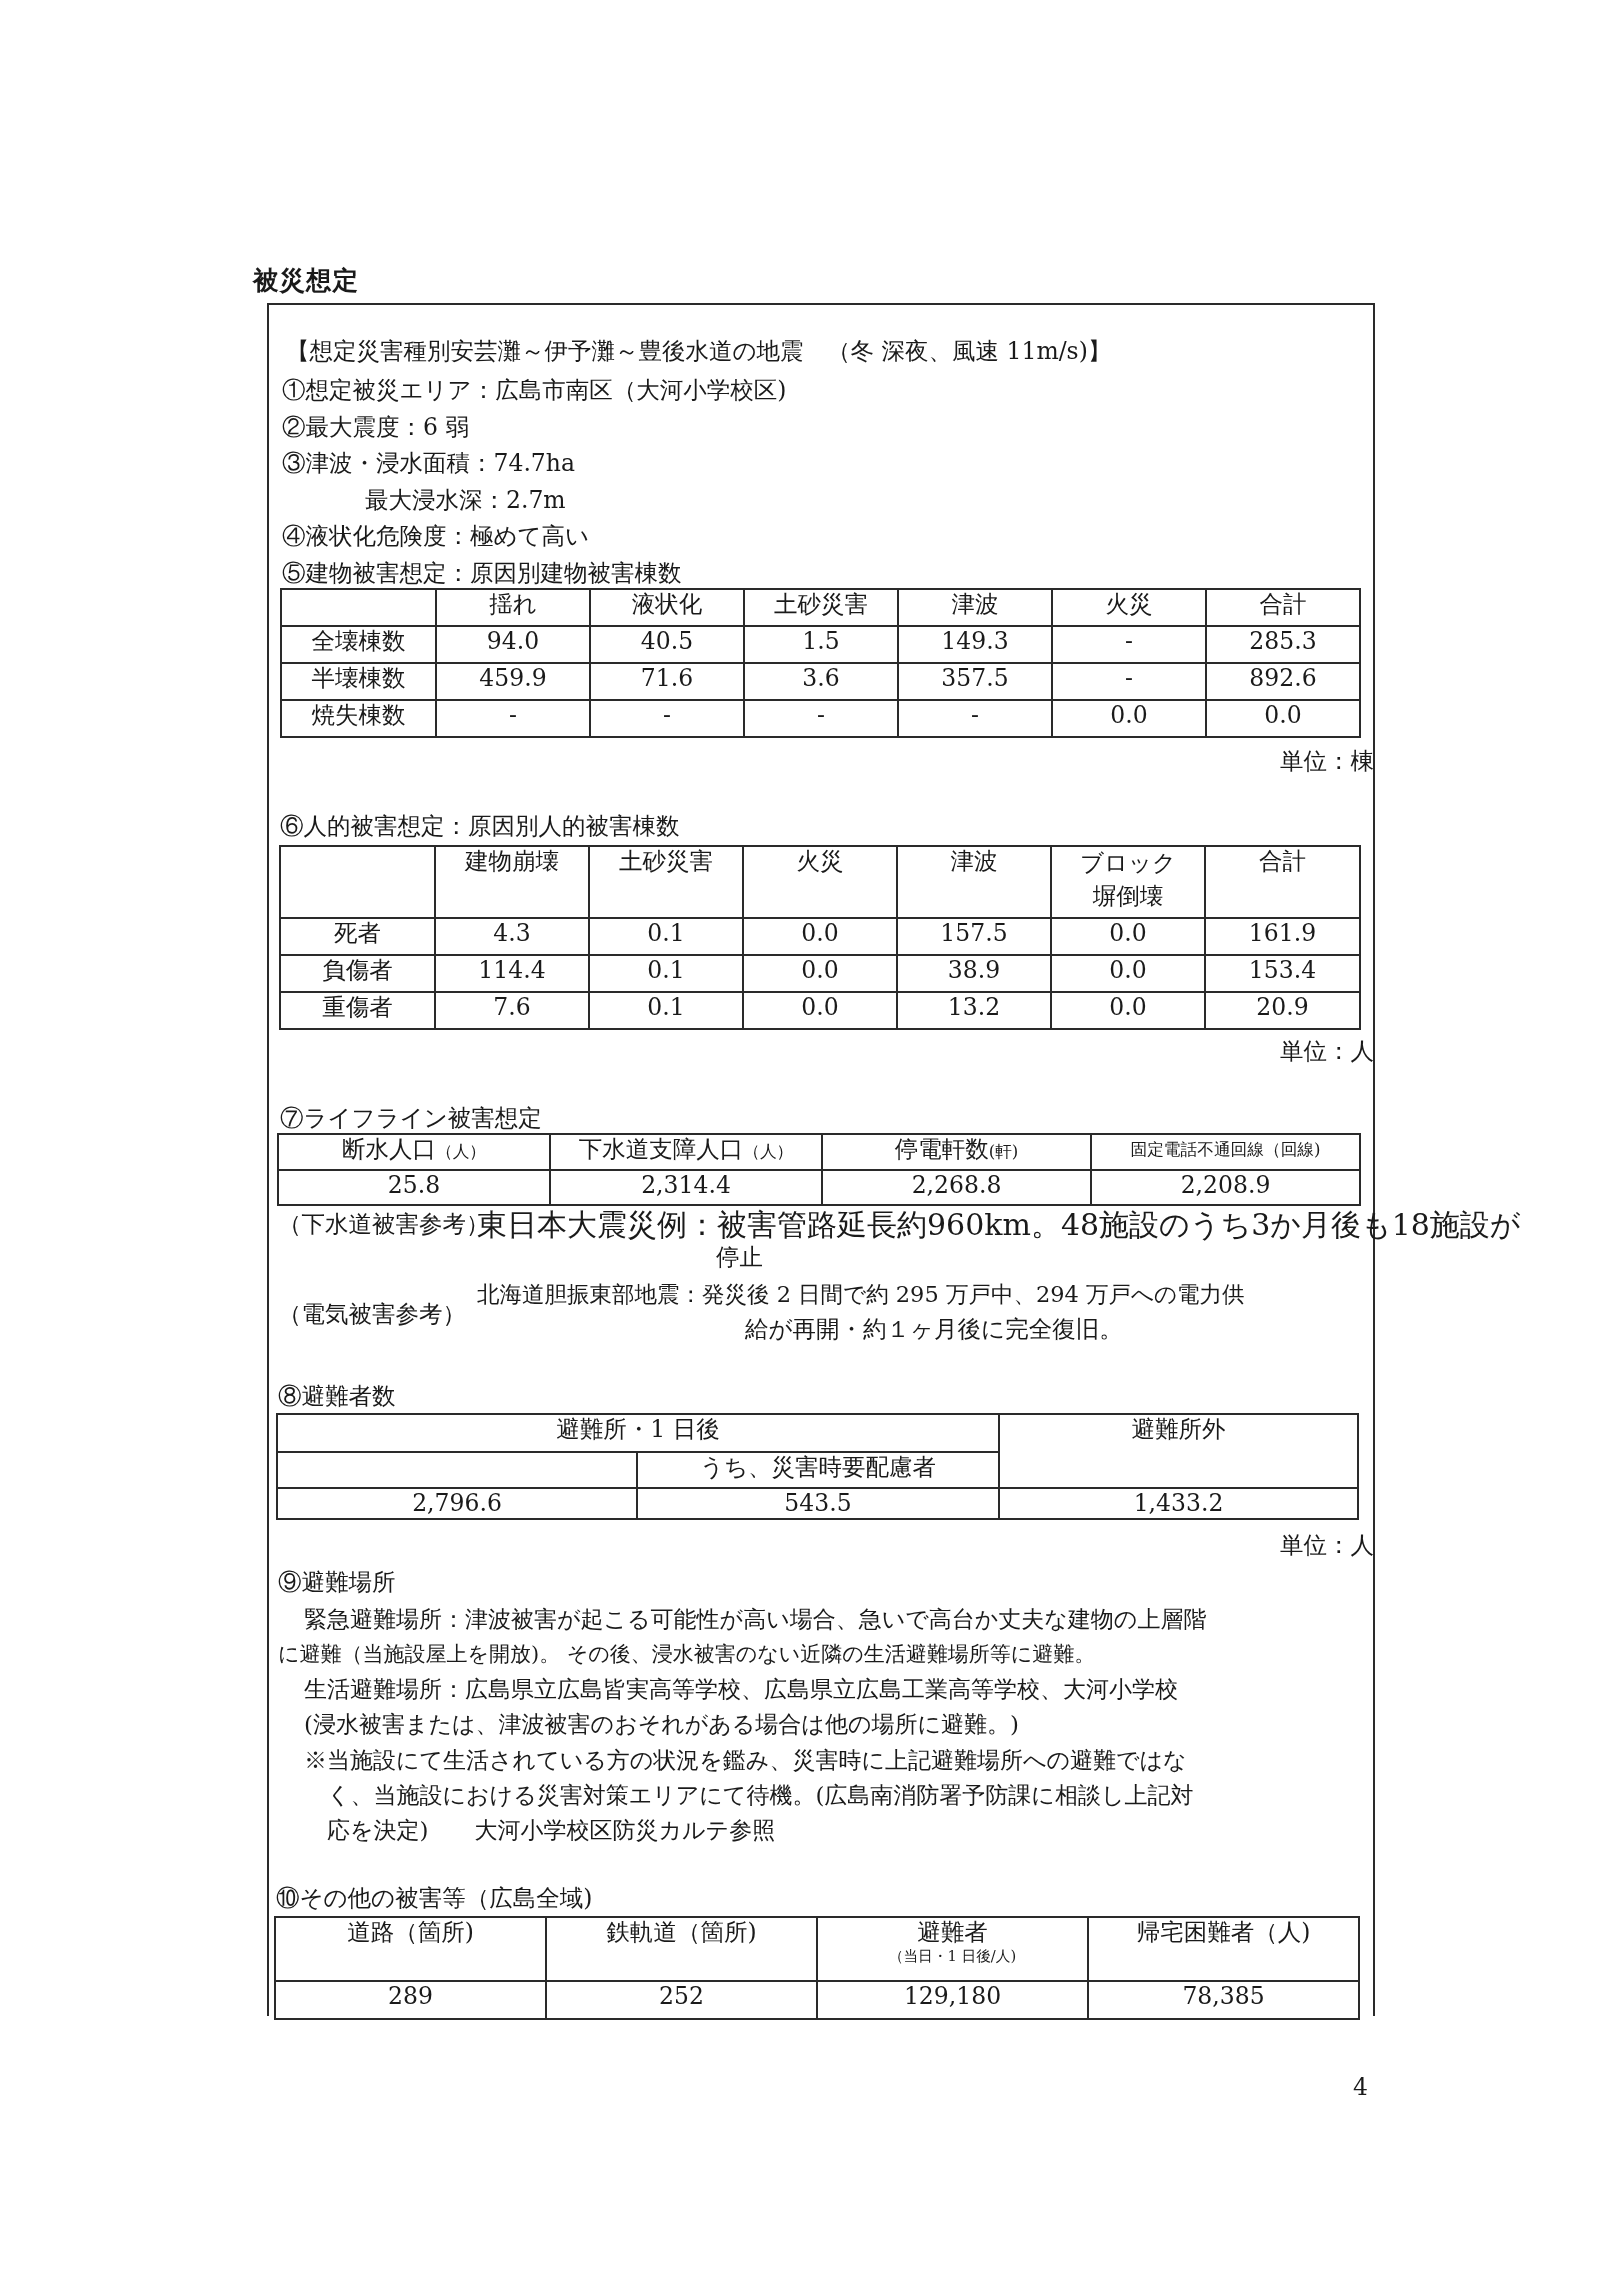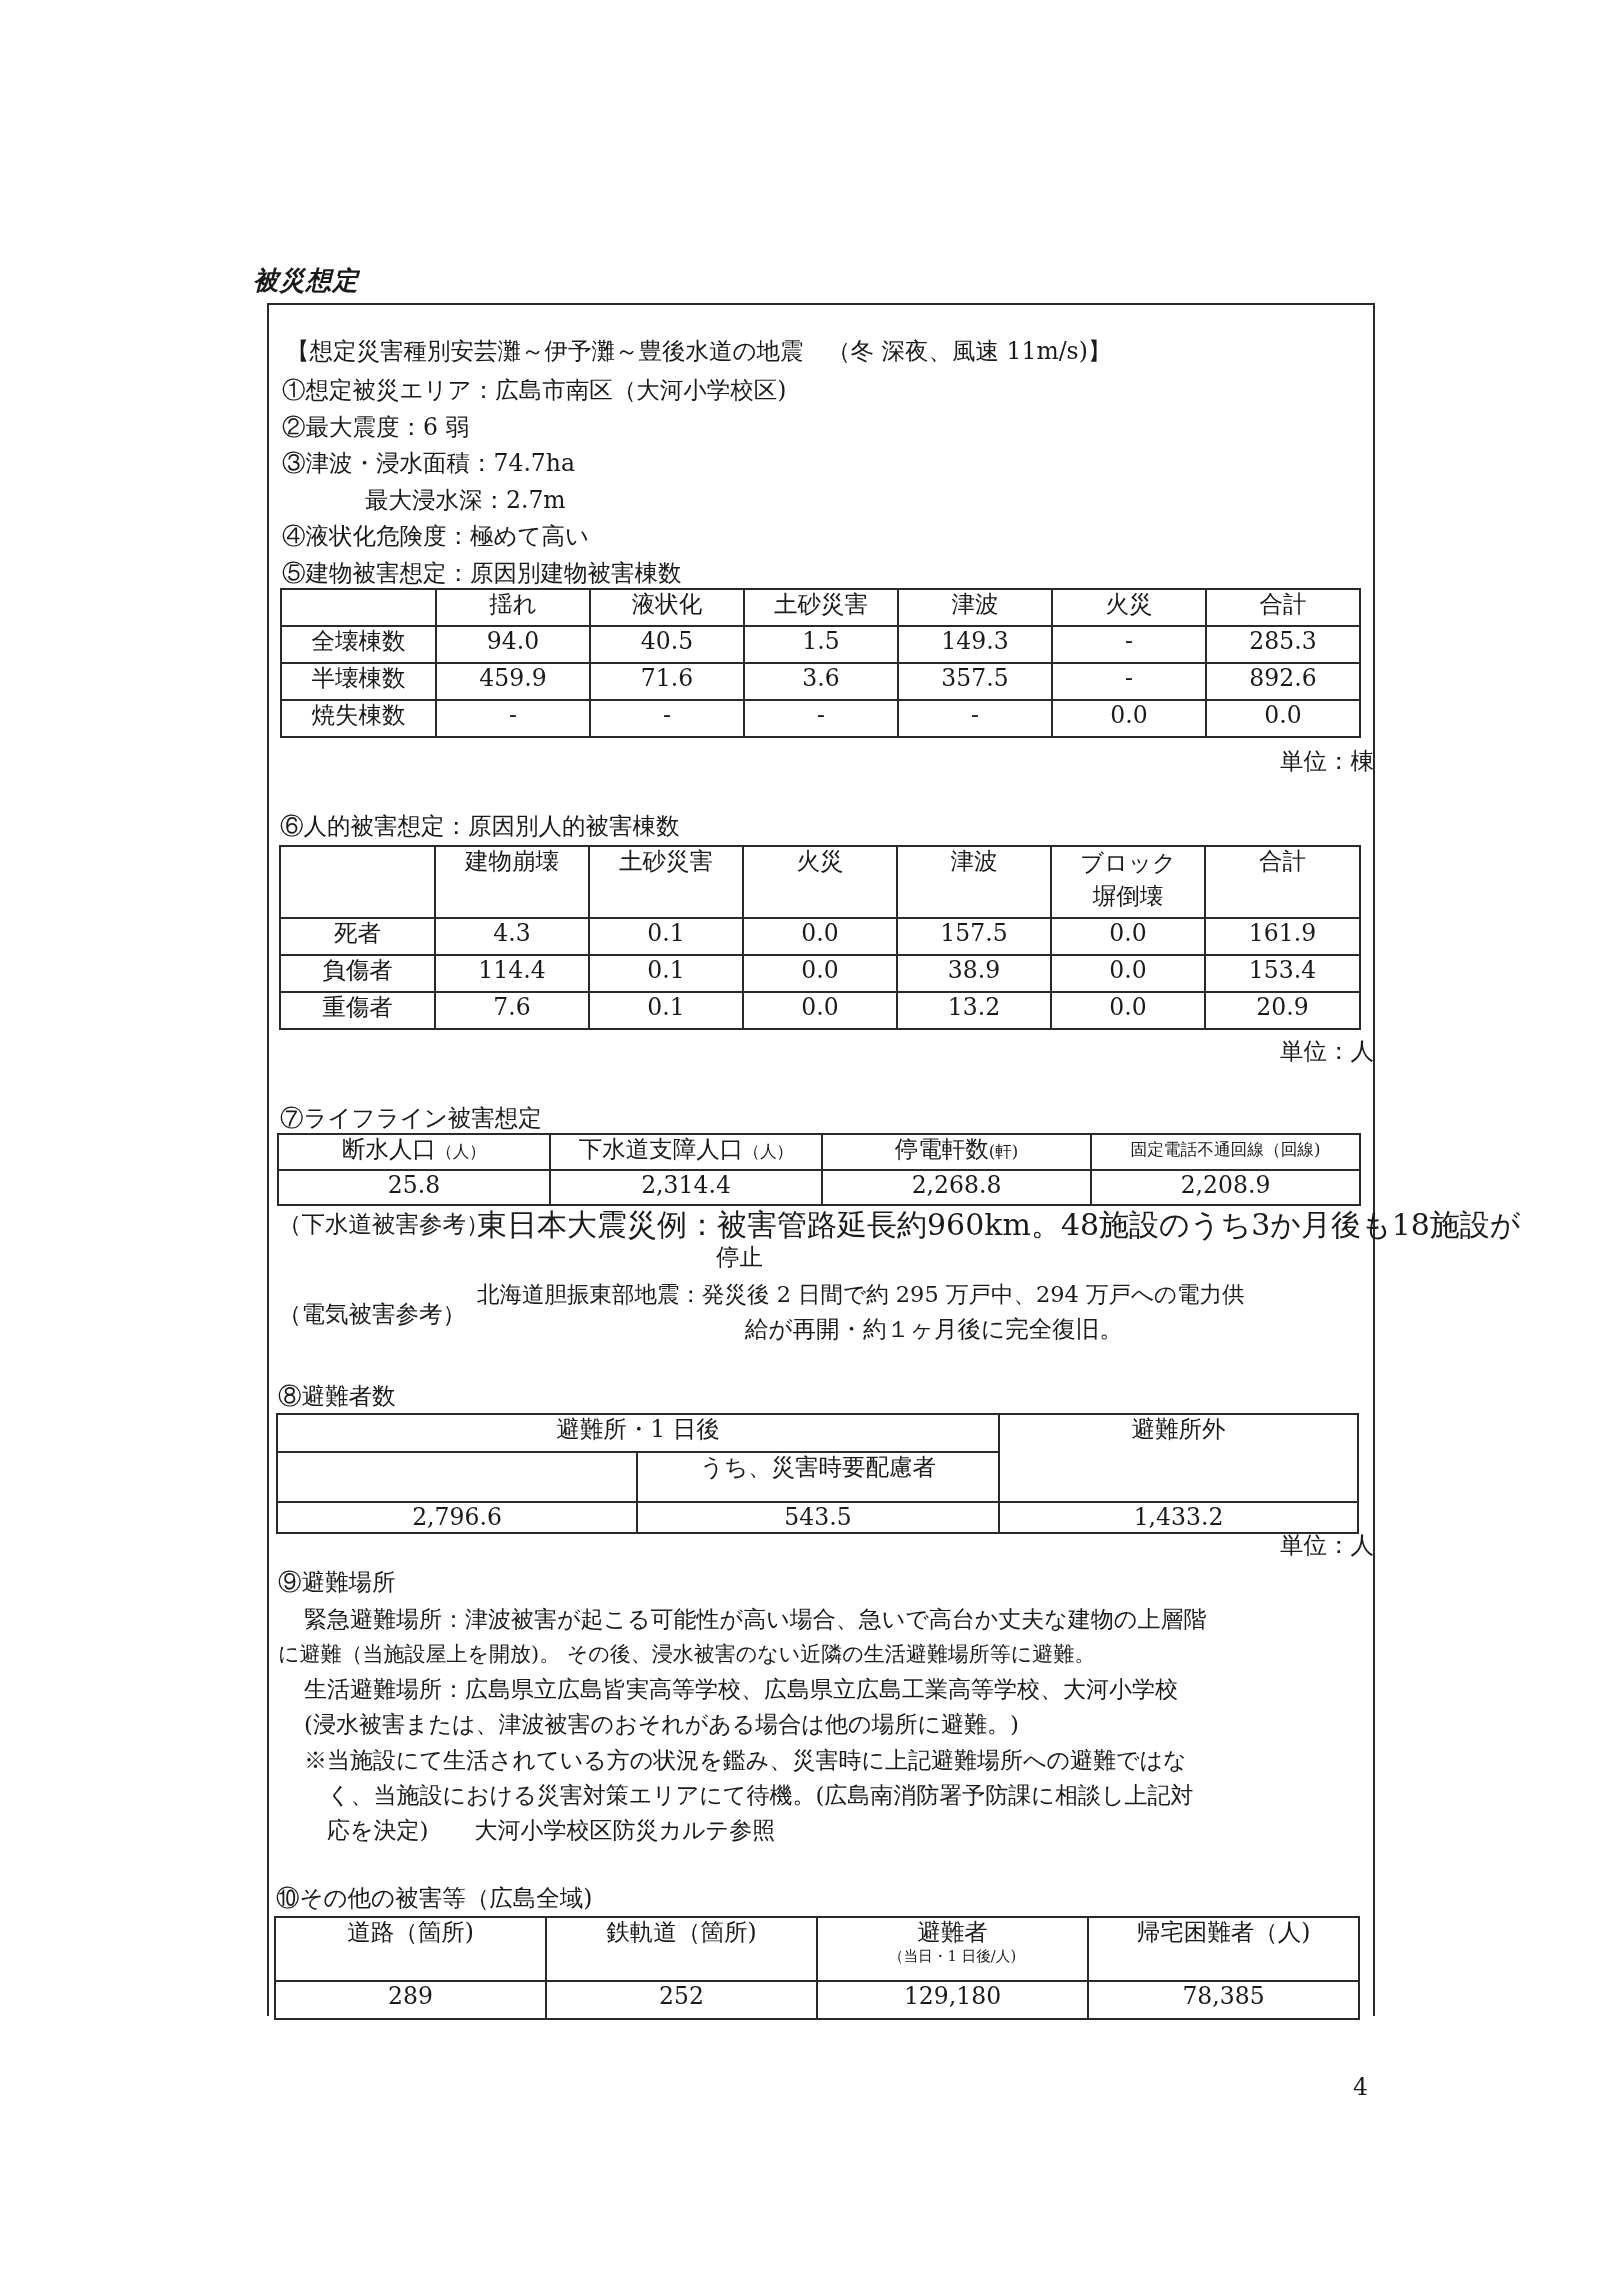--- a/index.html
+++ b/index.html
@@ -1,19 +1,19 @@
 <!DOCTYPE html>
 <html><head>
 <meta charset="utf-8">
 <style>
   html, body { margin:0; padding:0; background:#ffffff; }
   body { width:1621px; height:2292px; position:relative; overflow:hidden;
          font-family:"DejaVu Serif","Liberation Serif",serif; color:#1a1a1a; }
   .page-heading { position:absolute; left:253px; top:263px; font-family:"DejaVu Sans","Liberation Sans",sans-serif;
-         font-weight:bold; font-size:25.5px; letter-spacing:1px;font-style:italic; }
+         font-weight:bold; font-size:25.5px; letter-spacing:1px; }
   .frame { position:absolute; left:267px; top:303px; width:1108px; height:1713px;
            border:2px solid #2a2a2a; border-bottom:none; box-sizing:border-box; }
   .line { position:absolute; font-size:23.5px; white-space:nowrap; line-height:29px; }
   table { position:absolute; border-collapse:collapse; font-size:23.5px; table-layout:fixed; }
   td { border:2px solid #2a2a2a; text-align:center; padding:0; line-height:29px; vertical-align:top; }
   .unit { position:absolute; font-size:23.5px; right:247px; }
   .small { font-size:16.7px; }
   .tiny { font-size:14.7px; line-height:17.6px; display:block; }
   .page-number { position:absolute; left:1353px; top:2073px; font-size:23.5px; }
 </style>
@@ -177,21 +177,21 @@
   <colgroup>
       <col style="width:360px">
       <col style="width:362px">
       <col style="width:359px">
     </colgroup>
   <tbody>
       <tr style="height:38px">
     <td colspan="2">避難所・1 日後</td>
     <td rowspan="2">避難所外</td>
   </tr>
-  <tr style="height:50px">
+  <tr style="height:36px">
     <td></td>
     <td>うち、災害時要配慮者</td>
   </tr>
   <tr style="height:22px">
     <td>2,796.6</td>
     <td>543.5</td>
     <td>1,433.2</td>
   </tr>
 </tbody>
   </table>

